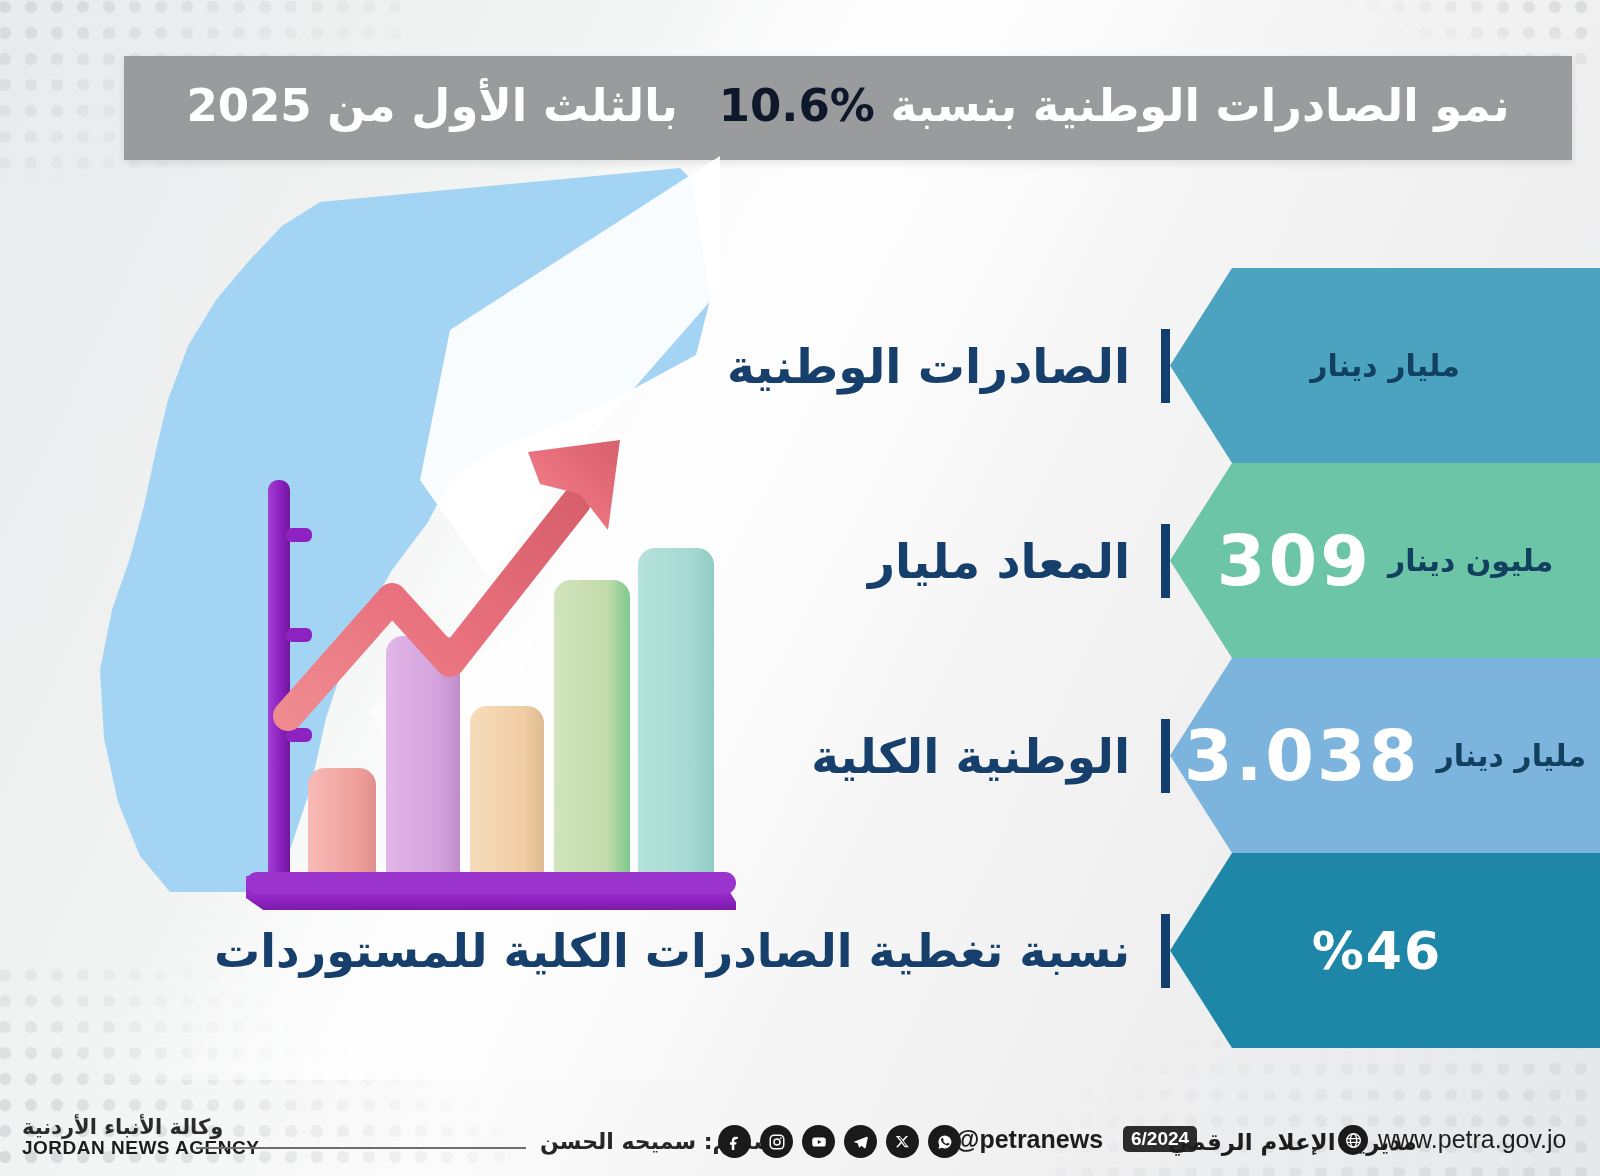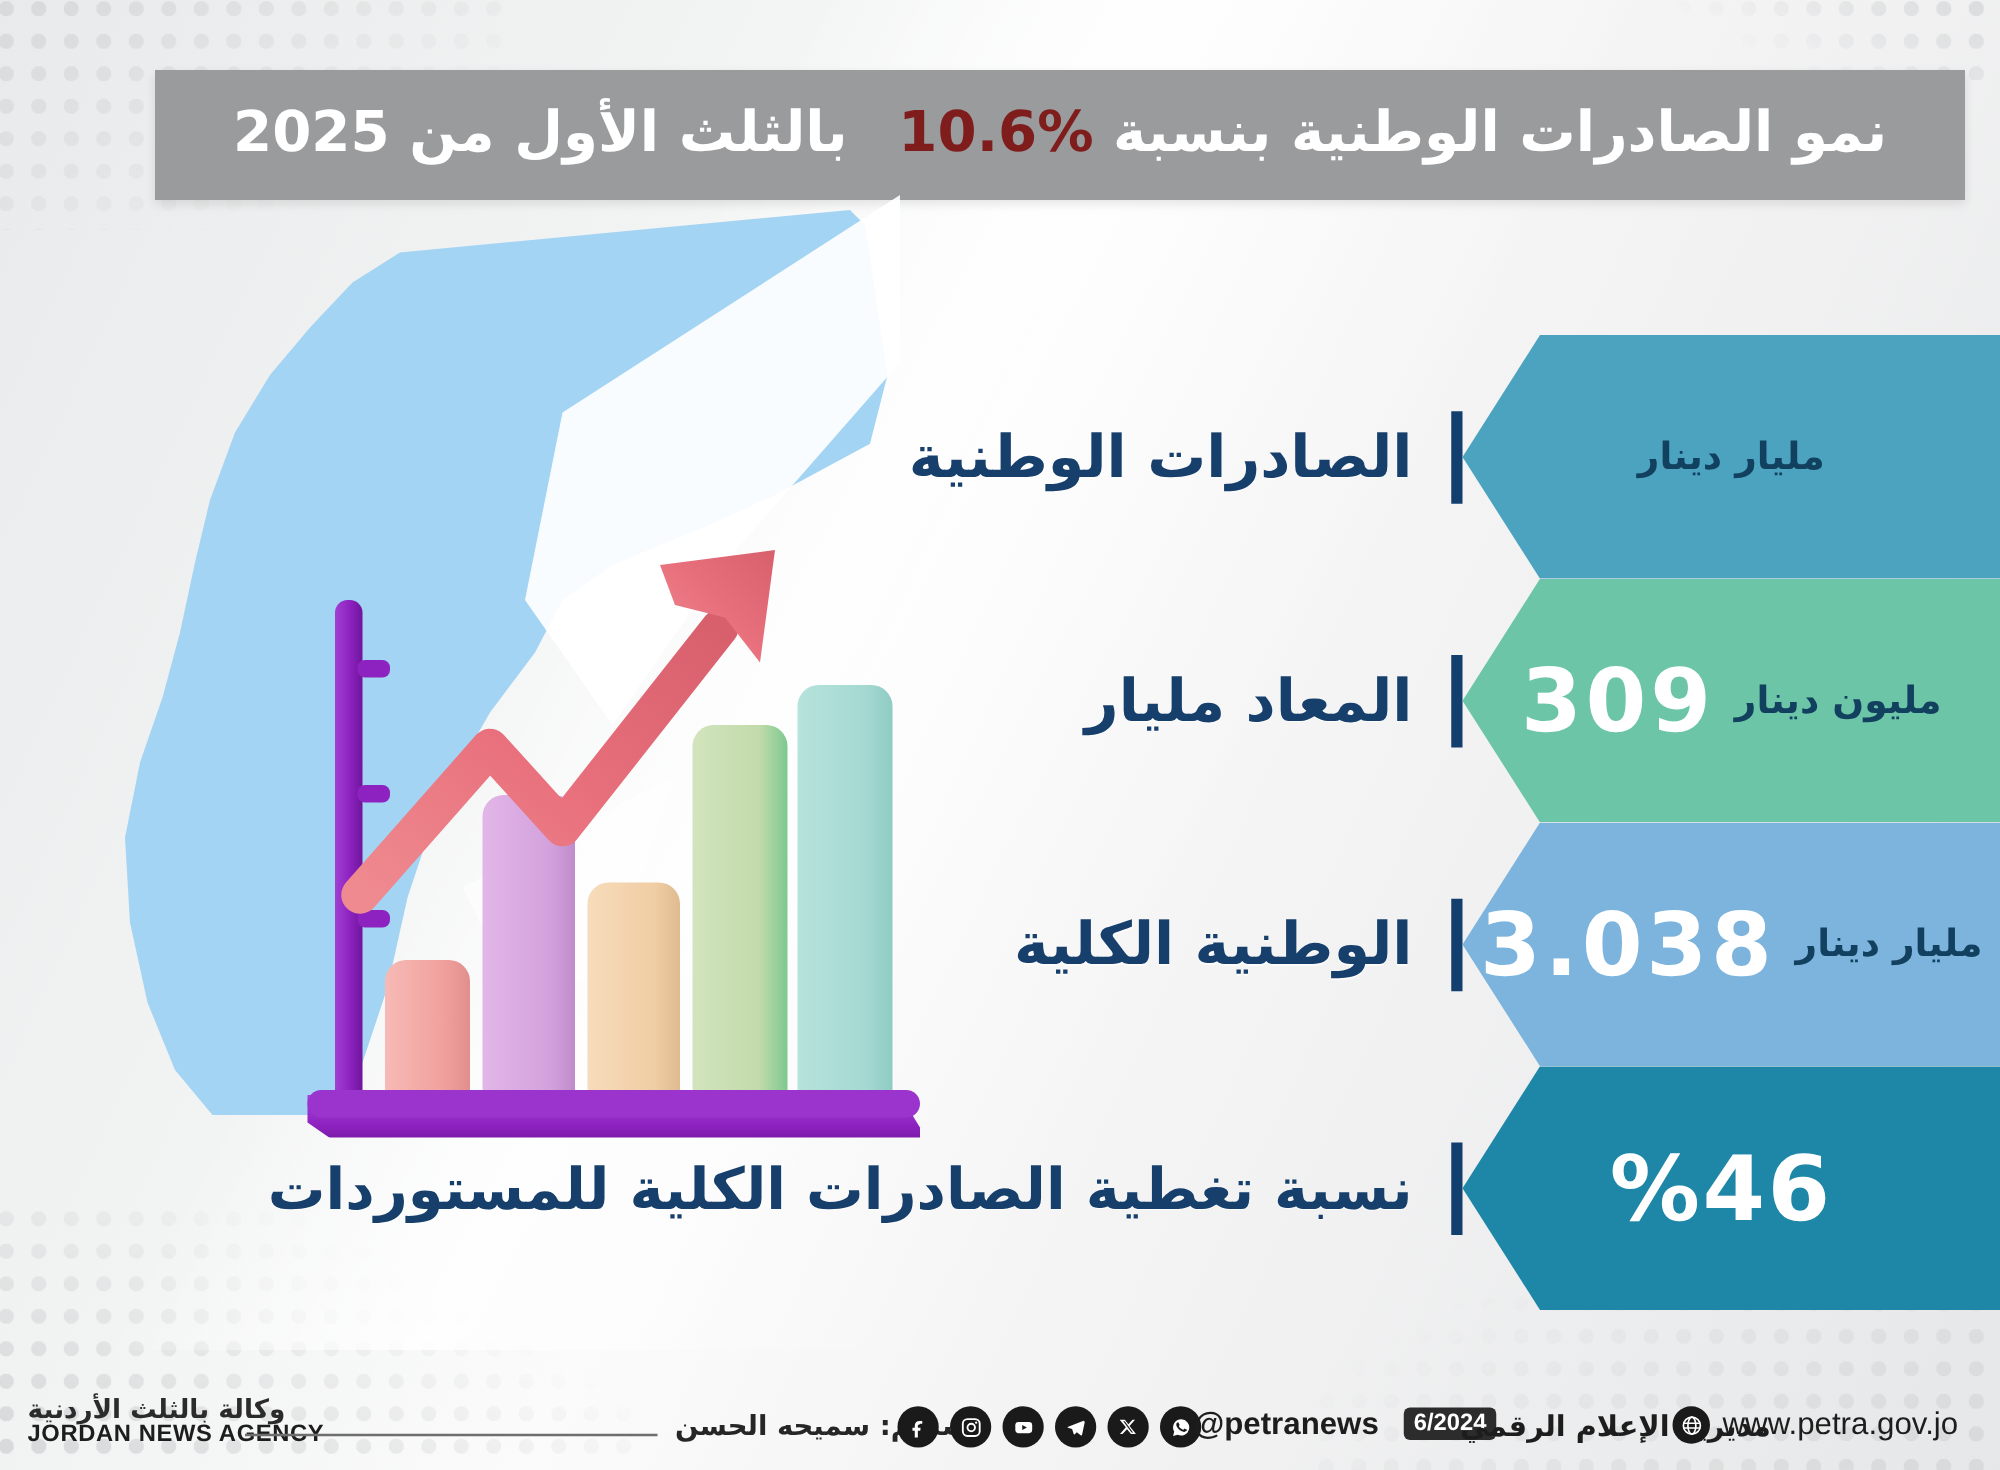--- a/index.html
+++ b/index.html
@@ -46,21 +46,21 @@
     position:absolute;left:124px;top:56px;width:1448px;height:104px;
     background:#9a9b9d;
     display:flex;align-items:center;justify-content:center;
     box-shadow:0 3px 8px rgba(0,0,0,.10);
   }
   .title-text{
     font-size:45px;font-weight:bold;color:#ffffff;
     letter-spacing:0px;white-space:nowrap;line-height:1.1;
     padding-bottom:4px;
   }
-  .title-text .hl{color:#7f1d1d;margin-left:25px;}
+  .title-text .hl{color:#0f172a;margin-left:25px;}
 
   
   .illo{position:absolute;left:20px;top:150px;width:720px;height:760px;}
   .illo svg{display:block;width:100%;height:100%;}
 
   
   .rows{position:absolute;right:0;top:268px;width:1600px;}
   .row{position:relative;height:195px;padding-left:19px;}
   .chev{
     position:absolute;right:0;top:0;width:430px;height:195px;
@@ -78,21 +78,21 @@
   }
   .unit{
     color:#12405f;font-weight:bold;font-size:30px;line-height:1;
     white-space:nowrap;
   }
   .row-label{
     position:absolute;right:470px;top:50%;transform:translateY(-50%);
     color:#173f6b;font-weight:bold;font-size:47px;white-space:nowrap;
     text-shadow:0 1px 0 rgba(255,255,255,.7);
   }
-  .row.r4 .value{font-size:72px;letter-spacing:2px;}
+  .row.r4 .value{font-size:52px;letter-spacing:2px;}
   .row.r4 .row-label{font-size:46px;}
 
   
   .footer{
     position:absolute;left:0;bottom:0;width:1600px;height:92px;
   }
   .logo-block{
     position:absolute;left:22px;bottom:18px;text-align:left;direction:rtl;
   }
   .logo-ar{font-size:21px;font-weight:bold;color:#2b2b2b;line-height:1.05;}
@@ -261,21 +261,21 @@
         <span class="unit"></span>
         <span class="value">%46</span>
       </div>
     </div>
 
   </div>
 
   <div class="footer">
 
     <div class="logo-block">
-      <div class="logo-ar">وكالة بالثلث الأردنية</div>
+      <div class="logo-ar">وكالة الأنباء الأردنية</div>
       <div class="logo-en">JORDAN NEWS AGENCY</div>
     </div>
     <div class="rule"></div>
 
     <div class="credit">تصميم: سميحه الحسن</div>
 
     <div class="social">
       <span class="sicon">
         <svg width="17" height="17" viewBox="0 0 24 24" fill="#fff">
             <path d="M14.5 8.5h2.2V5.6c-.4-.05-1.7-.18-3.2-.18-3.2 0-5.3 1.9-5.3 5.3v2.4H5.6v3.3h2.6V25h3.5v-8.6h2.7l.4-3.3h-3.1v-2.1c0-1 .3-1.5 1.3-1.5z"></path>

